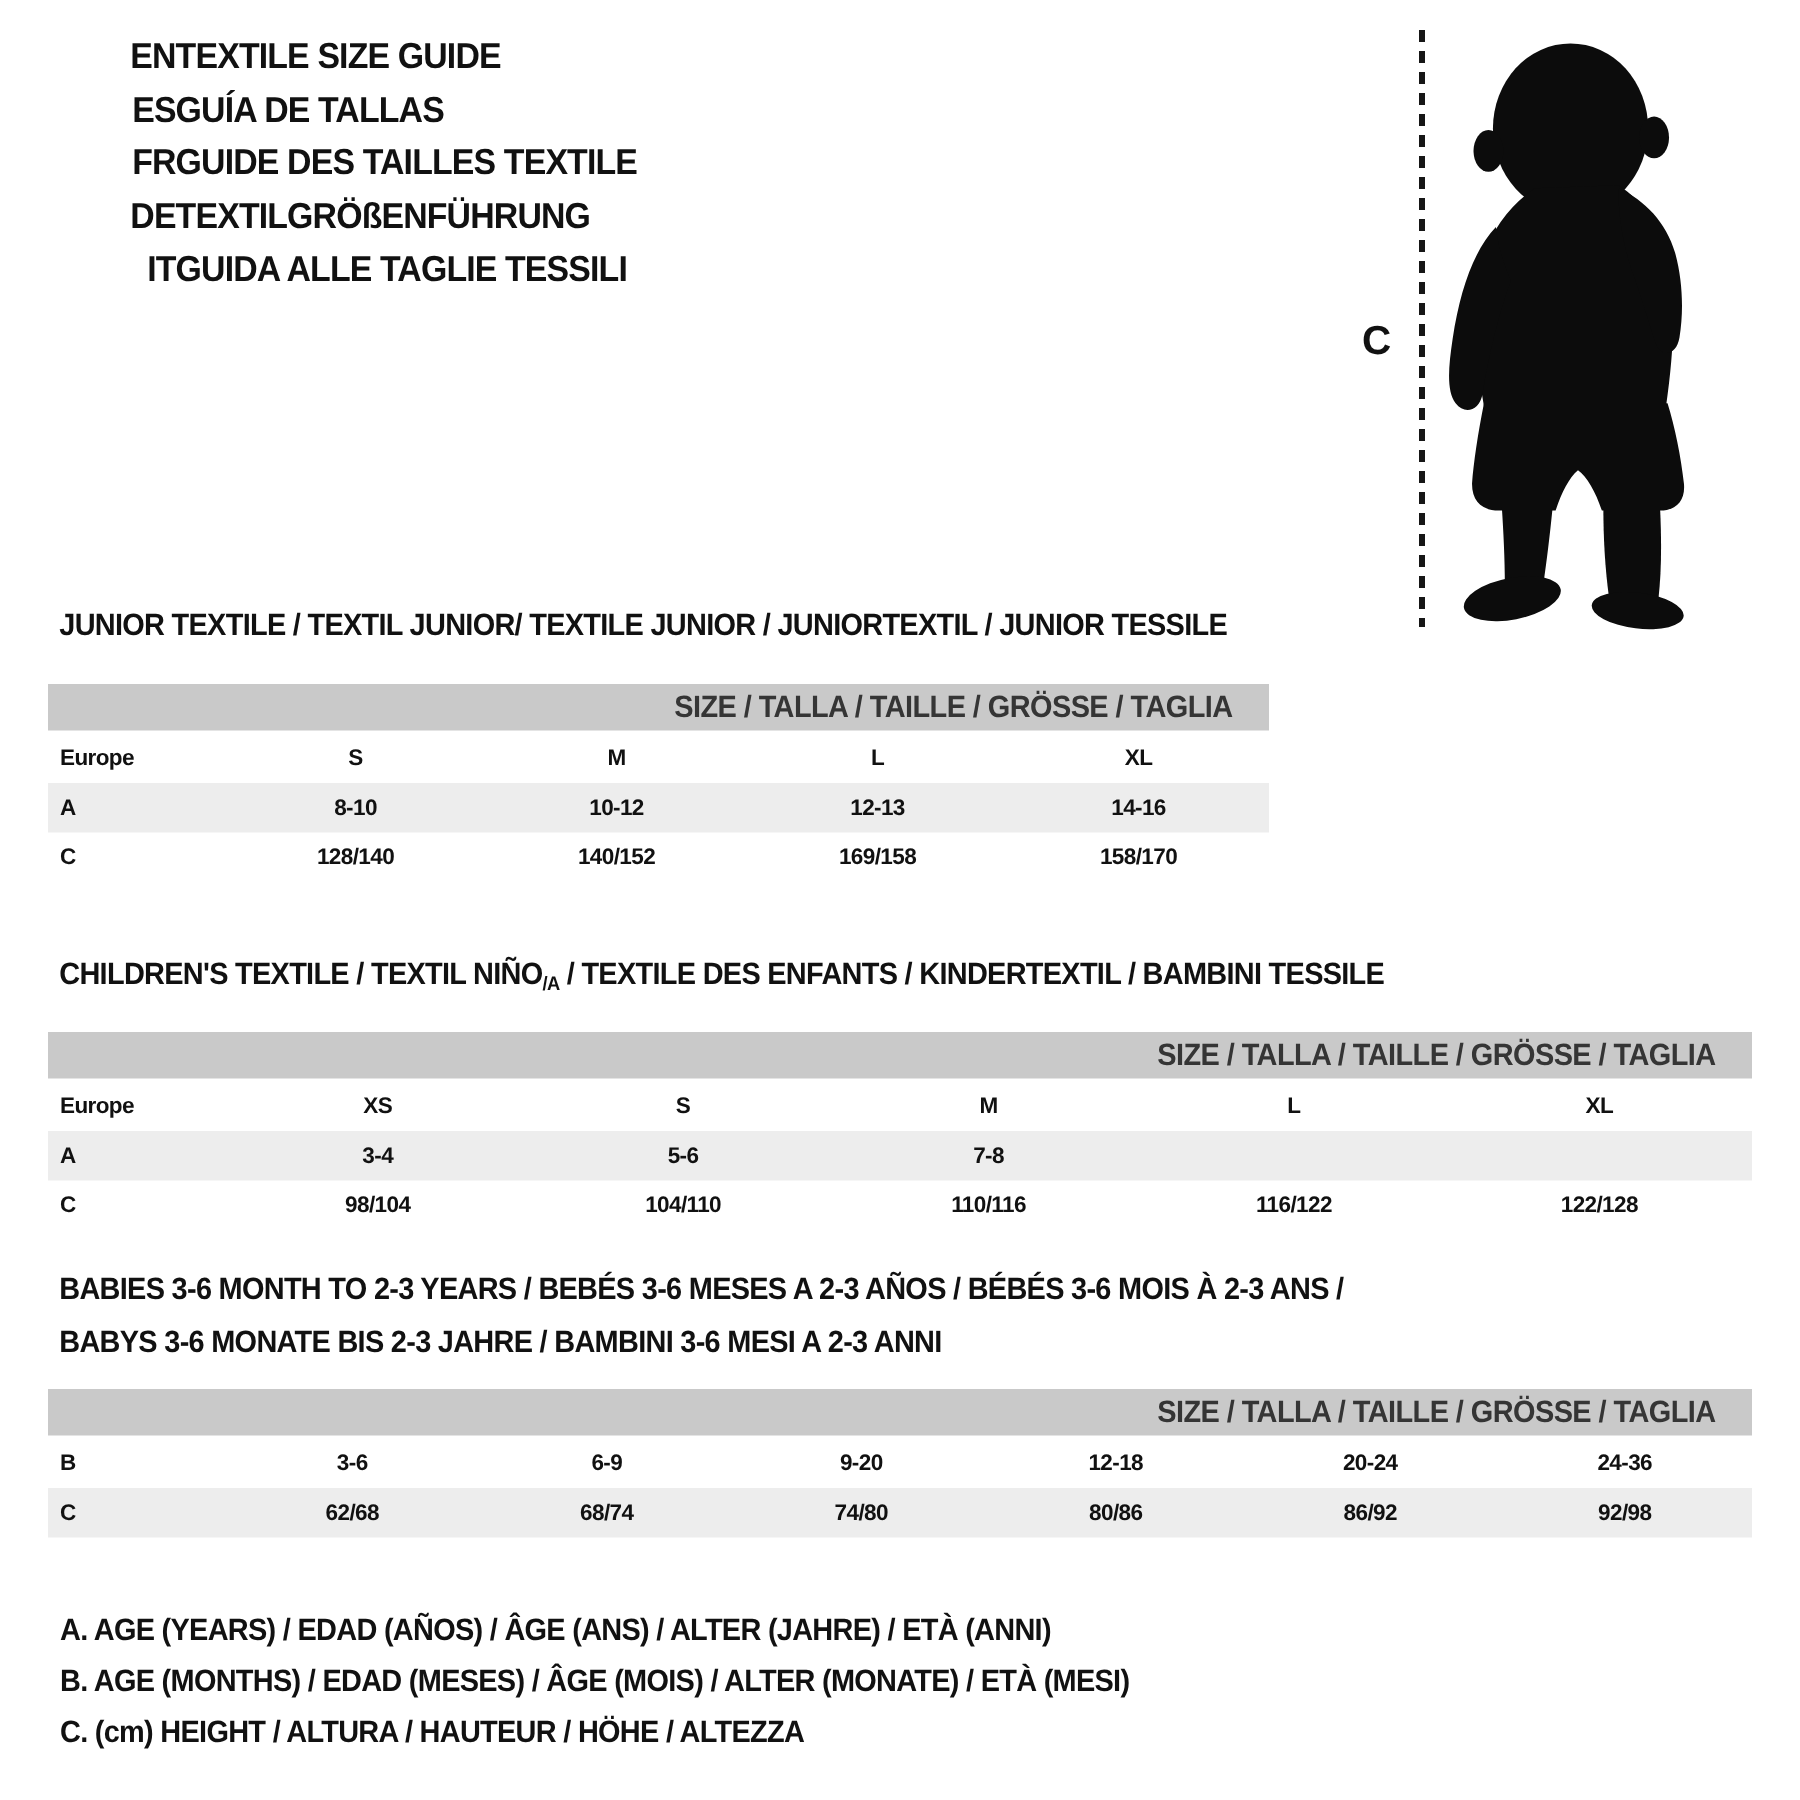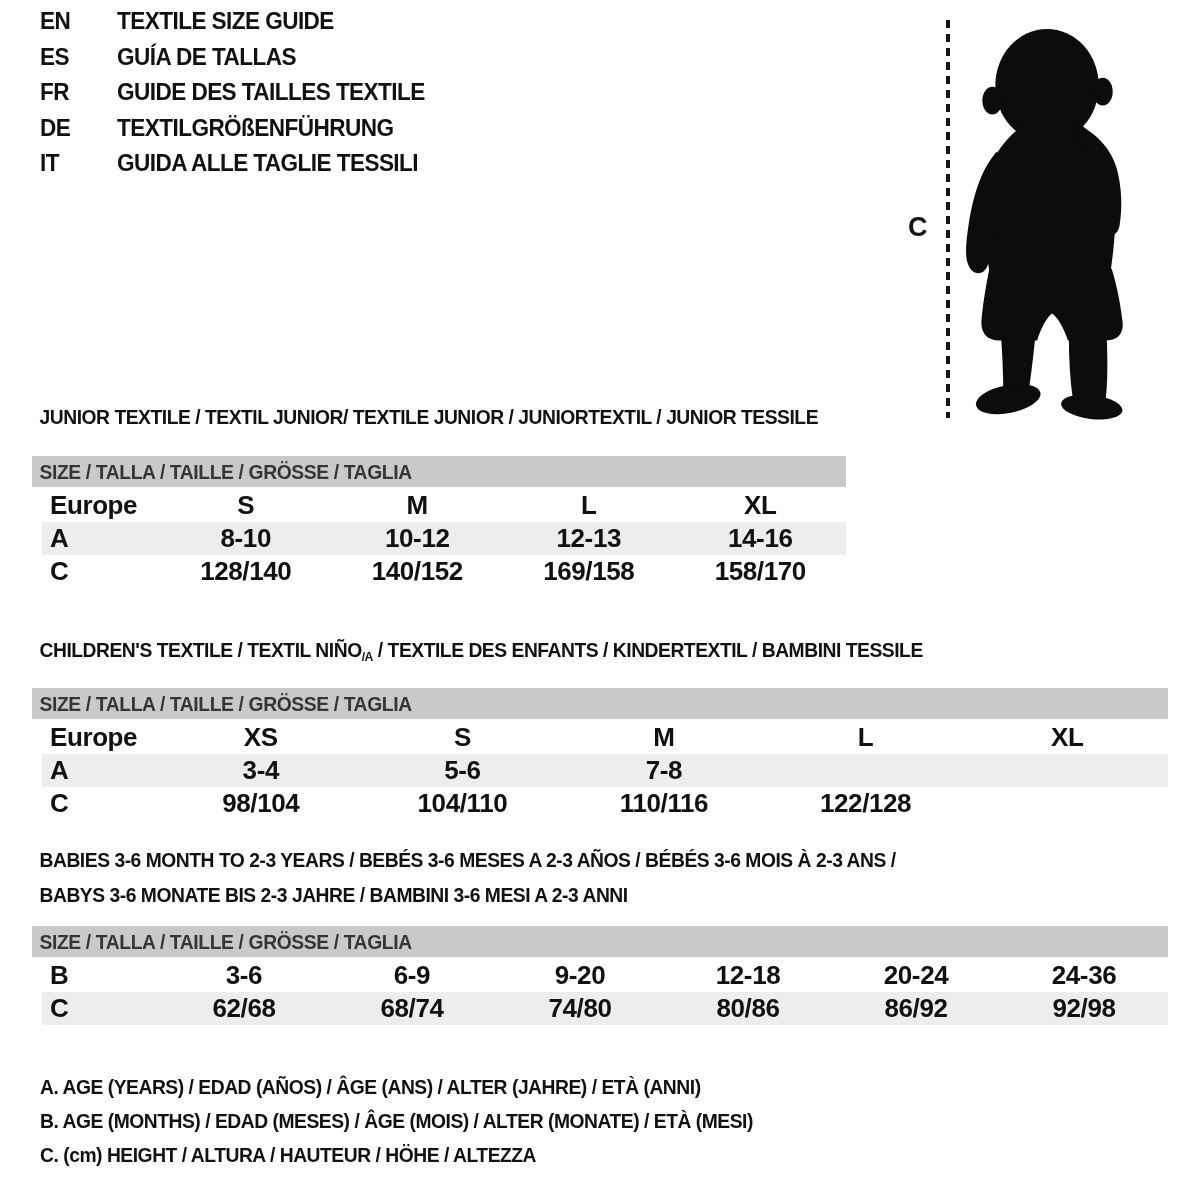--- a/index.html
+++ b/index.html
@@ -6,21 +6,21 @@
     margin: 0; padding: 0;
     width: 1200px; height: 1200px;
     background: #ffffff;
     color: #111111;
     font-family: "Liberation Sans", sans-serif;
     overflow: hidden;
     position: relative;
   }
 
   
-  .langs { position: absolute; left: 40px; top: 3px; }
+  .langs { position: absolute; left: 40px; top: 20px; text-align: right; }
   .lang-row {
     display: flex;
     line-height: 35.6px;
     font-size: 24px;
     font-weight: 700;
     letter-spacing: -0.6px;
     white-space: nowrap;
     transform: scaleX(0.94);
     transform-origin: 0 0;
   }
@@ -50,36 +50,37 @@
     padding-left: 8px; height: 22px; line-height: 22px;
     transform: scaleX(0.94); transform-origin: 0 0;
   }
   .sec-title.two-line { height: 70px; line-height: 35px; }
   .sub-sm { font-size: 13px; vertical-align: -4px; }
 
   .size-bar {
     background: #c9c9c9;
     height: 31px; line-height: 31px;
     margin-top: 28px;
+    text-align: right;
   }
   #sec-children .size-bar { margin-top: 27px; }
   #sec-babies   .size-bar { margin-top: 14px; }
   .bar-text {
     display: inline-block;
     color: #353535;
     font-size: 20.5px; font-weight: 700; letter-spacing: -0.4px;
     padding-left: 8px;
     transform: scaleX(0.94); transform-origin: 0 0;
     white-space: nowrap;
   }
 
   .trow {
     display: grid;
     height: 33px; line-height: 33px;
-    font-size: 26px; font-weight: 700; letter-spacing: -0.4px; margin-left: 10px;
+    font-size: 15px; font-weight: 700; letter-spacing: -0.4px;
   }
   .trow.first { margin-top: 2px; }
   .cols-j { grid-template-columns: 118px repeat(4, 1fr); }
   .cols-5 { grid-template-columns: 118px repeat(5, 1fr); }
   .cols-6 { grid-template-columns: 118px repeat(6, 1fr); }
   .trow .lbl { text-align: left; padding-left: 8px; }
   .trow .val { text-align: center; }
   .shade { background: #ededed; }
 
   
@@ -189,20 +190,21 @@
     <span class="lbl">A</span>
     <span class="val">3-4</span>
     <span class="val">5-6</span>
     <span class="val">7-8</span>
   </div>
   <div class="trow cols-5">
     <span class="lbl">C</span>
     <span class="val">98/104</span>
     <span class="val">104/110</span>
     <span class="val">110/116</span>
+    <span class="val">116/122</span>
     <span class="val">122/128</span>
   </div>
 </section>
 
 <section class="section" id="sec-babies">
   <div class="sec-title two-line">
     <div>BABIES 3-6 MONTH TO 2-3 YEARS / BEBÉS 3-6 MESES A 2-3 AÑOS / BÉBÉS 3-6 MOIS À 2-3 ANS /</div>
     <div>BABYS 3-6 MONATE BIS 2-3 JAHRE / BAMBINI 3-6 MESI A 2-3 ANNI</div>
   </div>
   <div class="size-bar">

